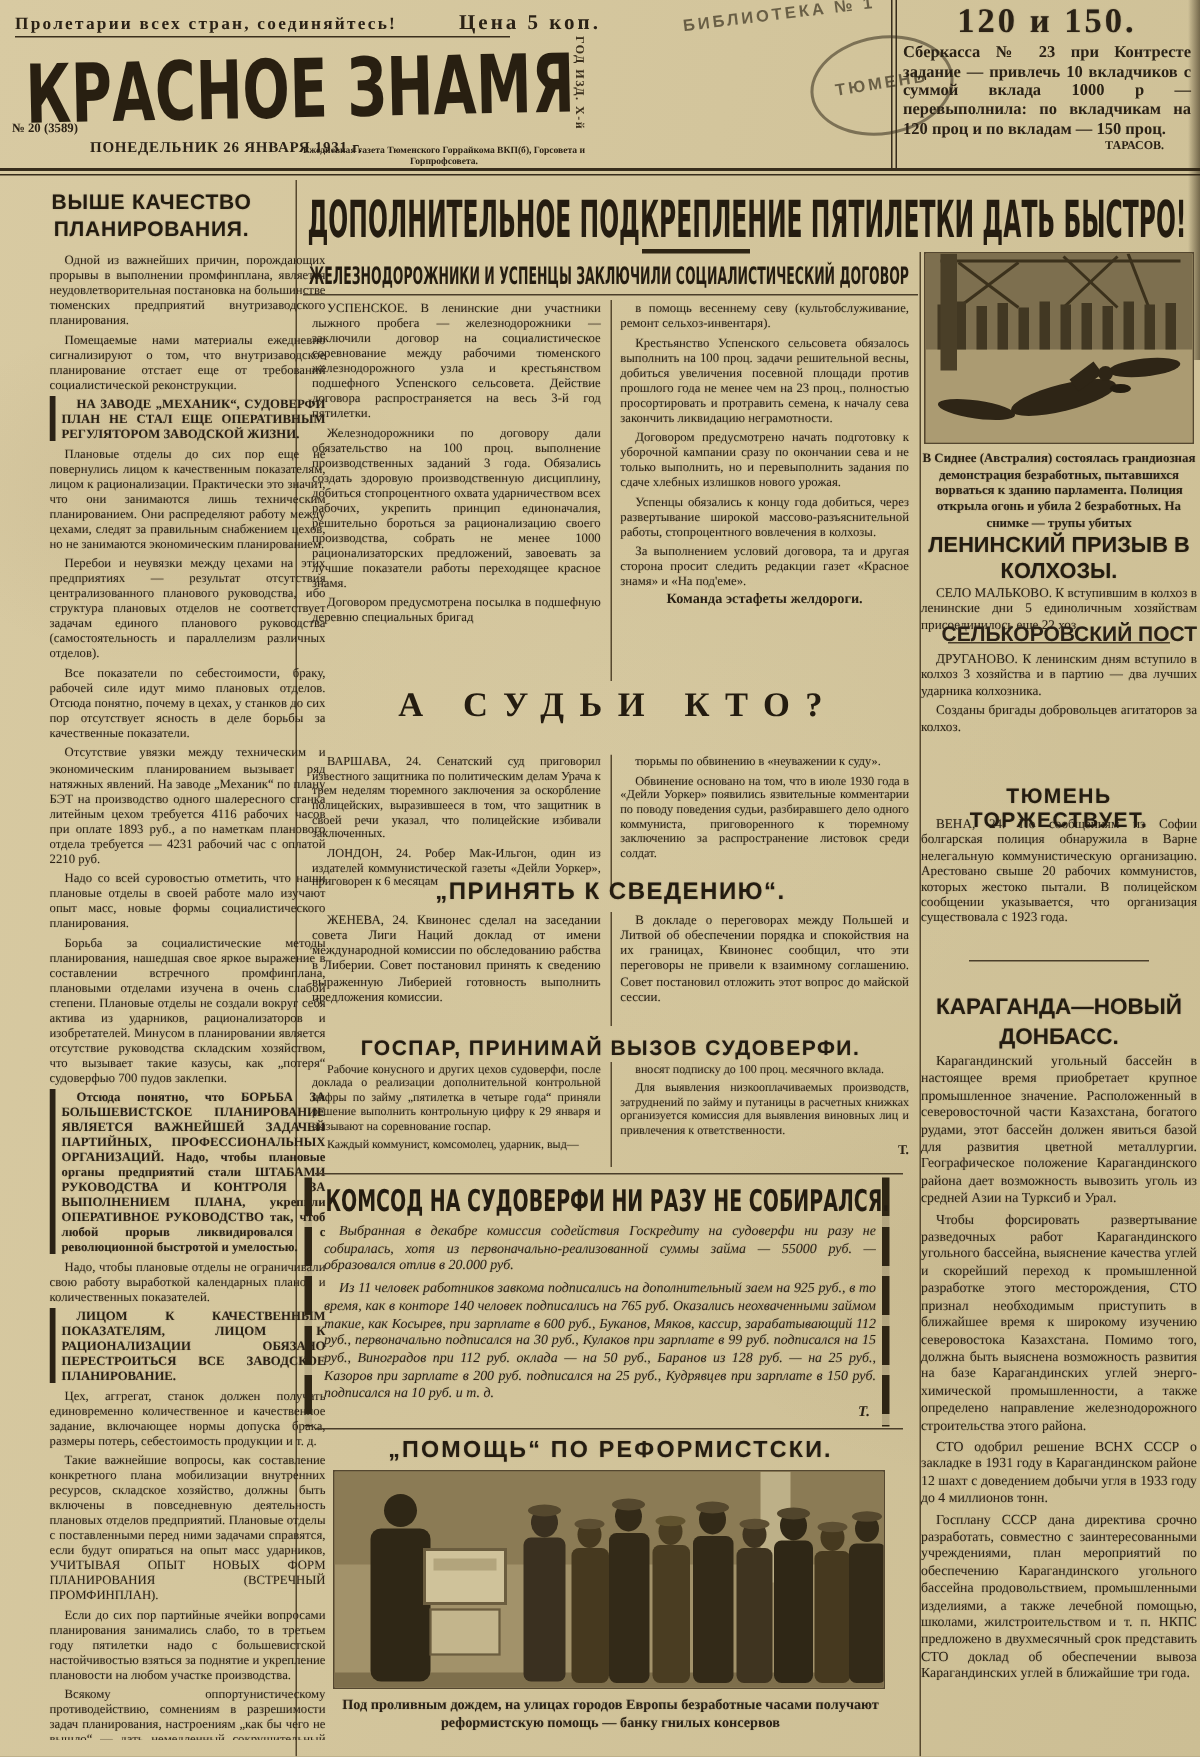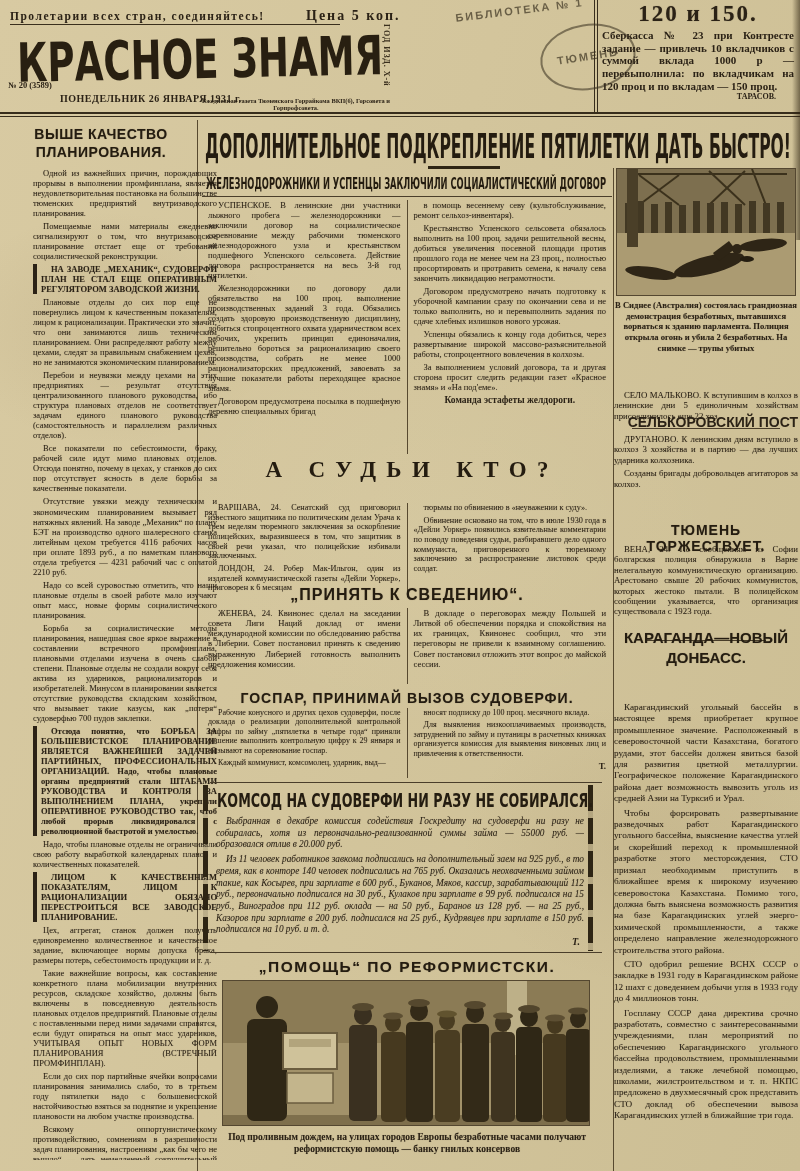--- a/index.html
+++ b/index.html
@@ -273,37 +273,38 @@
         <path d="M96 84 L112 72 L118 80 L102 92 Z"></path>
         <ellipse cx="146" cy="76" rx="24" ry="6" transform="rotate(-6 146 76)"></ellipse>
         <circle cx="120" cy="80" r="5"></circle>
         <ellipse cx="34" cy="104" rx="26" ry="6" transform="rotate(8 34 104)"></ellipse>
       </g>
       <ellipse cx="130" cy="90" rx="7" ry="3" fill="#241d10"></ellipse>
     </svg>
   </div>
   <div class="abs caption" style="left:614px;top:300px;width:184px;font-size:8.6px;">В Сиднее (Австралия) состоялась грандиозная демонстрация безработных, пытавшихся ворваться к зданию парламента. Полиция открыла огонь и убила 2 безработных. На снимке — трупы убитых</div>
 
+  <div class="abs headline-sans" style="left:616px;top:356px;width:180px;font-size:14.5px;line-height:1.2;">ЛЕНИНСКИЙ ПРИЗЫВ В КОЛХОЗЫ.</div>
   <div class="abs" style="left:614px;top:390px;width:184px;font-size:8.8px;">
     <p class="np">СЕЛО МАЛЬКОВО. К вступившим в колхоз в ленинские дни 5 единоличным хозяйствам присоединилось еще 22 хоз.</p>
   </div>
   <div class="abs sign-right" style="left:614px;top:414px;width:184px;font-size:14px;font-family:'Liberation Sans','DejaVu Sans',sans-serif;">СЕЛЬКОРОВСКИЙ ПОСТ</div>
   <div class="abs rule-h" style="left:632px;top:428px;width:148px;"></div>
   <div class="abs" style="left:614px;top:434px;width:184px;font-size:8.8px;">
     <p class="np">ДРУГАНОВО. К ленинским дням вступило в колхоз 3 хозяйства и в партию — два лучших ударника колхозника.</p>
     <p class="np">Созданы бригады добровольцев агитаторов за колхоз.</p>
   </div>
 
   <div class="abs headline-sans" style="left:616px;top:522px;width:180px;font-size:14px;letter-spacing:1px;">ТЮМЕНЬ ТОРЖЕСТВУЕТ.</div>
   <div class="abs" style="left:614px;top:544px;width:184px;font-size:8.8px;">
     <p class="np">ВЕНА, 24. По сообщениям из Софии болгарская полиция обнаружила в Варне нелегальную коммунистическую организацию. Арестовано свыше 20 рабочих коммунистов, которых жестоко пытали. В полицейском сообщении указывается, что организация существовала с 1923 года.</p>
   </div>
   <div class="abs rule-h" style="left:646px;top:640px;width:120px;"></div>
 
-  <div class="abs headline-sans" style="left:616px;top:628px;width:180px;font-size:15px;line-height:1.3;">КАРАГАНДА—НОВЫЙ ДОНБАСС.</div>
+  <div class="abs headline-sans" style="left:616px;top:662px;width:180px;font-size:15px;line-height:1.3;">КАРАГАНДА—НОВЫЙ ДОНБАСС.</div>
   <div class="abs" style="left:614px;top:702px;width:184px;height:466px;overflow:hidden;font-size:9.2px;">
     <p class="np" style="line-height:1.24;">Карагандинский угольный бассейн в настоящее время приобретает крупное промышленное значение. Расположенный в северовосточной части Казахстана, богатого рудами, этот бассейн должен явиться базой для развития цветной металлургии. Географическое положение Карагандинского района дает возможность вывозить уголь из средней Азии на Турксиб и Урал.</p>
     <p class="np" style="line-height:1.24;">Чтобы форсировать развертывание разведочных работ Карагандинского угольного бассейна, выяснение качества углей и скорейший переход к промышленной разработке этого месторождения, СТО признал необходимым приступить в ближайшее время к широкому изучению северовостока Казахстана. Помимо того, должна быть выяснена возможность развития на базе Карагандинских углей энерго-химической промышленности, а также определено направление железнодорожного строительства этого района.</p>
     <p class="np" style="line-height:1.24;">СТО одобрил решение ВСНХ СССР о закладке в 1931 году в Карагандинском районе 12 шахт с доведением добычи угля в 1933 году до 4 миллионов тонн.</p>
     <p class="np" style="line-height:1.24;">Госплану СССР дана директива срочно разработать, совместно с заинтересованными учреждениями, план мероприятий по обеспечению Карагандинского угольного бассейна продовольствием, промышленными изделиями, а также лечебной помощью, школами, жилстроительством и т. п. НКПС предложено в двухмесячный срок представить СТО доклад об обеспечении вывоза Карагандинских углей в ближайшие три года.</p>
   </div>
 
 </div>
 
 </body></html>

